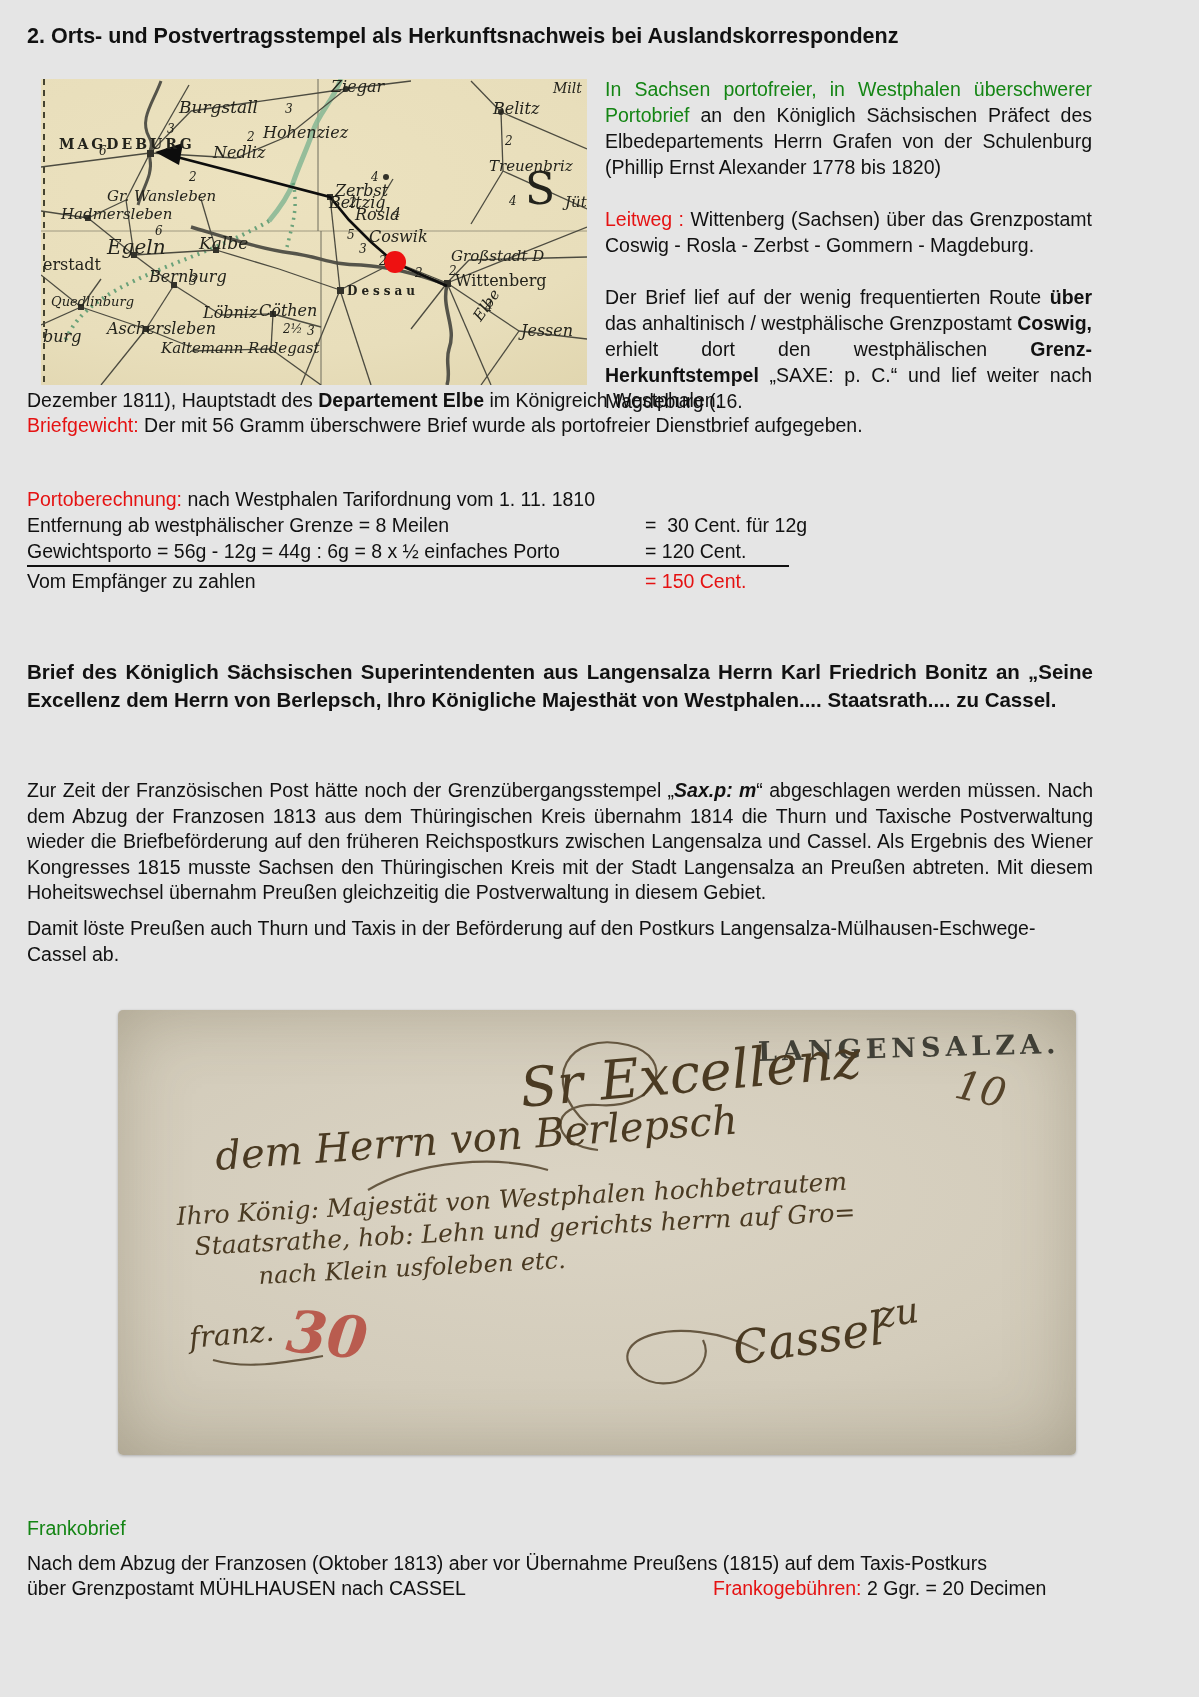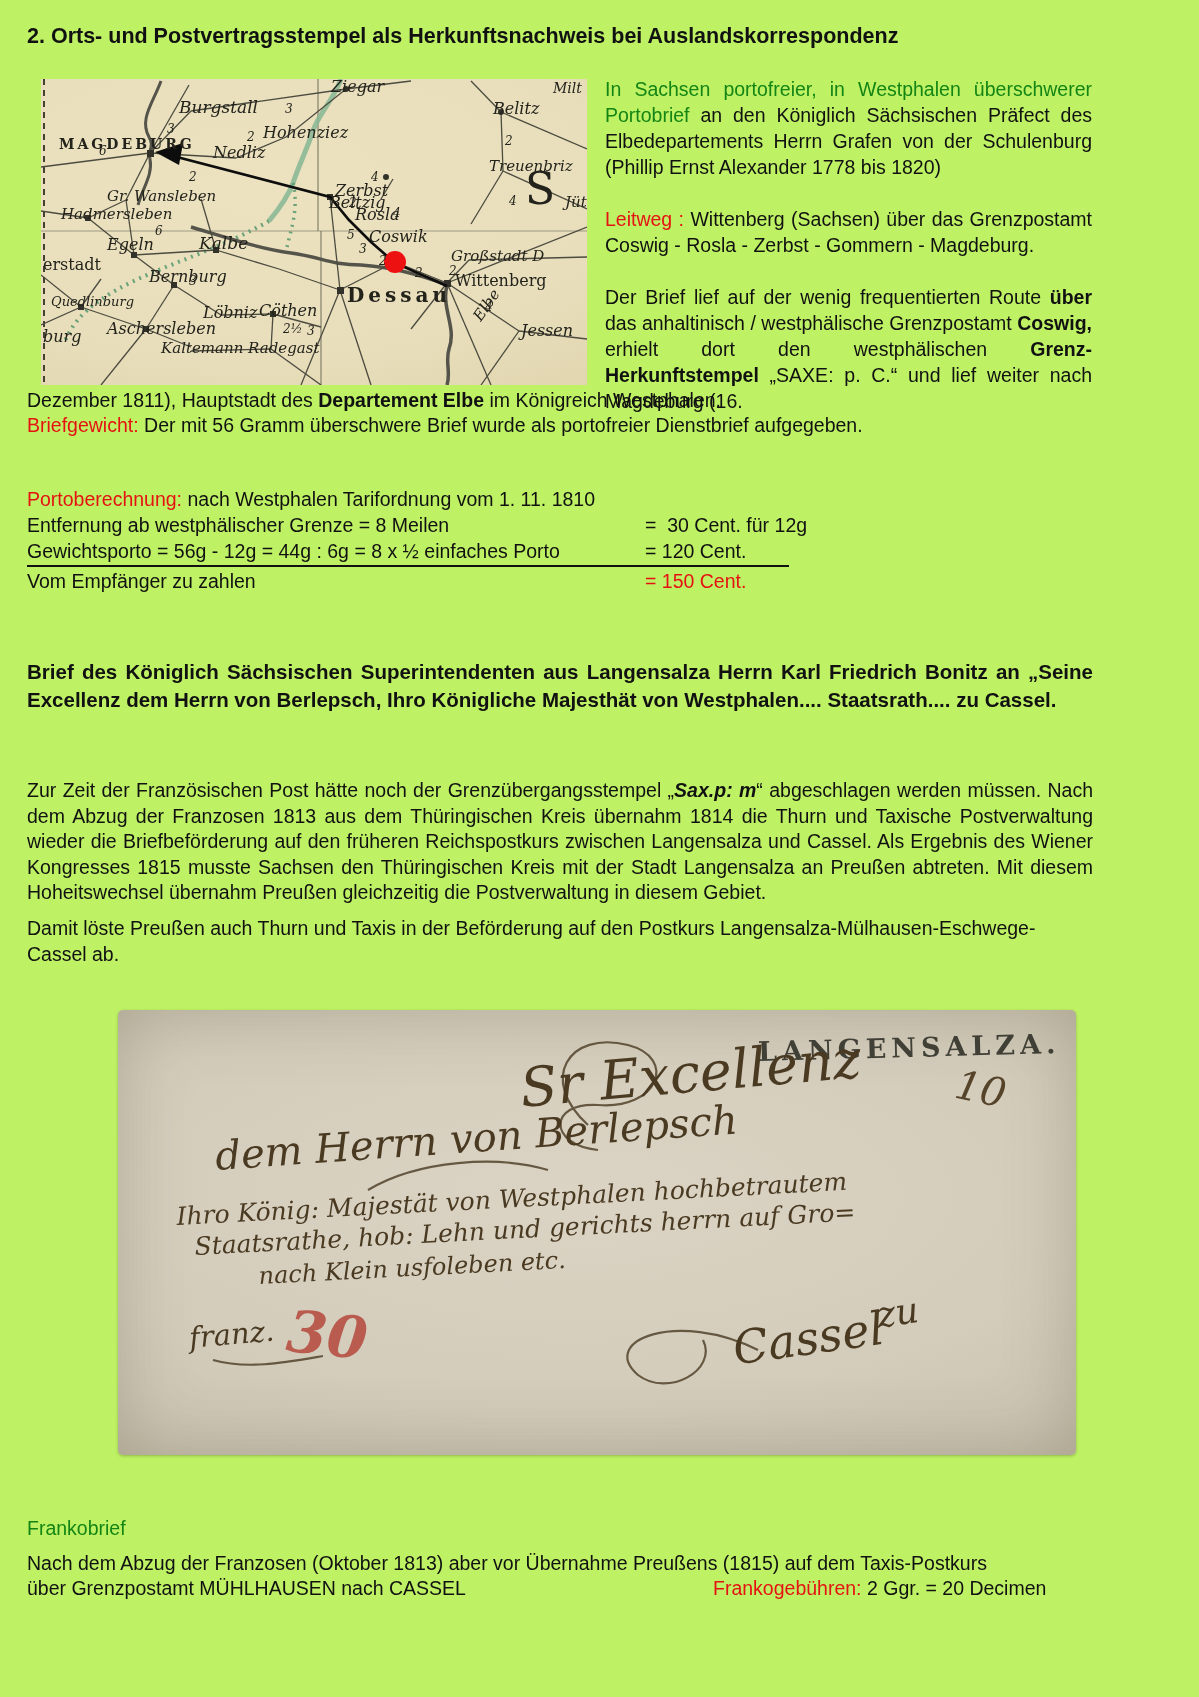--- a/index.html
+++ b/index.html
@@ -1,16 +1,16 @@
 <!DOCTYPE html>
 <html><head>
 <meta charset="utf-8">
 <style>
   html,body{margin:0;padding:0;background:#ffffff;}
-  .page{position:relative;width:1199px;height:1697px;background:#bef264;overflow:hidden;
+  .page{position:relative;width:1199px;height:1697px;background:#e5e5e5;overflow:hidden;
         font-family:"Liberation Sans",sans-serif;color:#111;}
   .h1{position:absolute;left:27px;top:24px;font-size:21.5px;font-weight:bold;white-space:nowrap;}
 
   
   .map{position:absolute;left:41px;top:79px;width:546px;height:306px;overflow:hidden;
        background:radial-gradient(ellipse 120% 100% at 40% 35%, #ece2bf 0%, #e8debb 55%, #e0d5ae 85%, #d8cda4 100%);}
   .map svg{position:absolute;left:0;top:0;}
   .map-label{position:absolute;font-family:"DejaVu Serif",serif;font-style:italic;color:#23231c;
              white-space:nowrap;line-height:1;transform-origin:left top;}
   .map-label.city{font-style:normal;font-weight:bold;letter-spacing:3px;}
@@ -168,26 +168,26 @@
         <span class="map-label" style="left: 452px; top: 22px; font-size: 16px;">Belitz</span>
         <span class="map-label" style="left: 448px; top: 80px; font-size: 15px;">Treuenbriz</span>
         <span class="map-label" style="left: 288px; top: 84px; font-size: 16px; margin-top: 32px;">Beltzig</span>
         <span class="map-label big" style="left: 484px; top: 88px; font-size: 44px;">S</span>
         <span class="map-label" style="left: 524px; top: 116px; font-size: 15px;">Jüt</span>
         <span class="map-label" style="left: 294px; top: 104px; font-size: 16px;">Zerbst</span>
         <span class="map-label" style="left: 314px; top: 128px; font-size: 16px;">Rosla</span>
         <span class="map-label" style="left: 328px; top: 150px; font-size: 16px;">Coswik</span>
         <span class="map-label" style="left: 410px; top: 170px; font-size: 15px;">Großstadt D</span>
         <span class="map-label town" style="left: 414px; top: 194px; font-size: 16px;">Wittenberg</span>
-        <span class="map-label spaced" style="left: 306px; top: 206px; font-size: 20px;">Dessau</span>
+        <span class="map-label spaced" style="left: 306px; top: 206px; font-size: 12px;">Dessau</span>
         <span class="map-label" style="left: 480px; top: 244px; font-size: 16px;">Jessen</span>
         <span class="map-label" style="left: 430px; top: 236px; font-size: 15px; transform: rotate(-55deg);">Elbe</span>
         <span class="map-label" style="left: 66px; top: 110px; font-size: 15px;">Gr. Wansleben</span>
         <span class="map-label" style="left: 20px; top: 128px; font-size: 15px;">Hadmersleben</span>
-        <span class="map-label" style="left: 66px; top: 158px; font-size: 16px;">Egeln</span>
+        <span class="map-label" style="left: 66px; top: 158px; font-size: 20px;">Egeln</span>
         <span class="map-label" style="left: 158px; top: 156px; font-size: 17px;">Kalbe</span>
         <span class="map-label" style="left: 108px; top: 190px; font-size: 16px;">Bernburg</span>
         <span class="map-label town" style="left: 2px; top: 178px; font-size: 16px;">erstadt</span>
         <span class="map-label" style="left: 10px; top: 216px; font-size: 13px;">Quedlinburg</span>
         <span class="map-label" style="left: 162px; top: 226px; font-size: 16px;">Löbniz</span>
         <span class="map-label" style="left: 218px; top: 224px; font-size: 16px;">Cöthen</span>
         <span class="map-label" style="left: 66px; top: 242px; font-size: 16px;">Aschersleben</span>
         <span class="map-label" style="left: 2px; top: 250px; font-size: 16px;">burg</span>
         <span class="map-label" style="left: 120px; top: 262px; font-size: 15px;">Kaltemann Radegast</span>
         <span class="map-label" style="left: 58px; top: 66px; font-size: 12px;">6</span>

